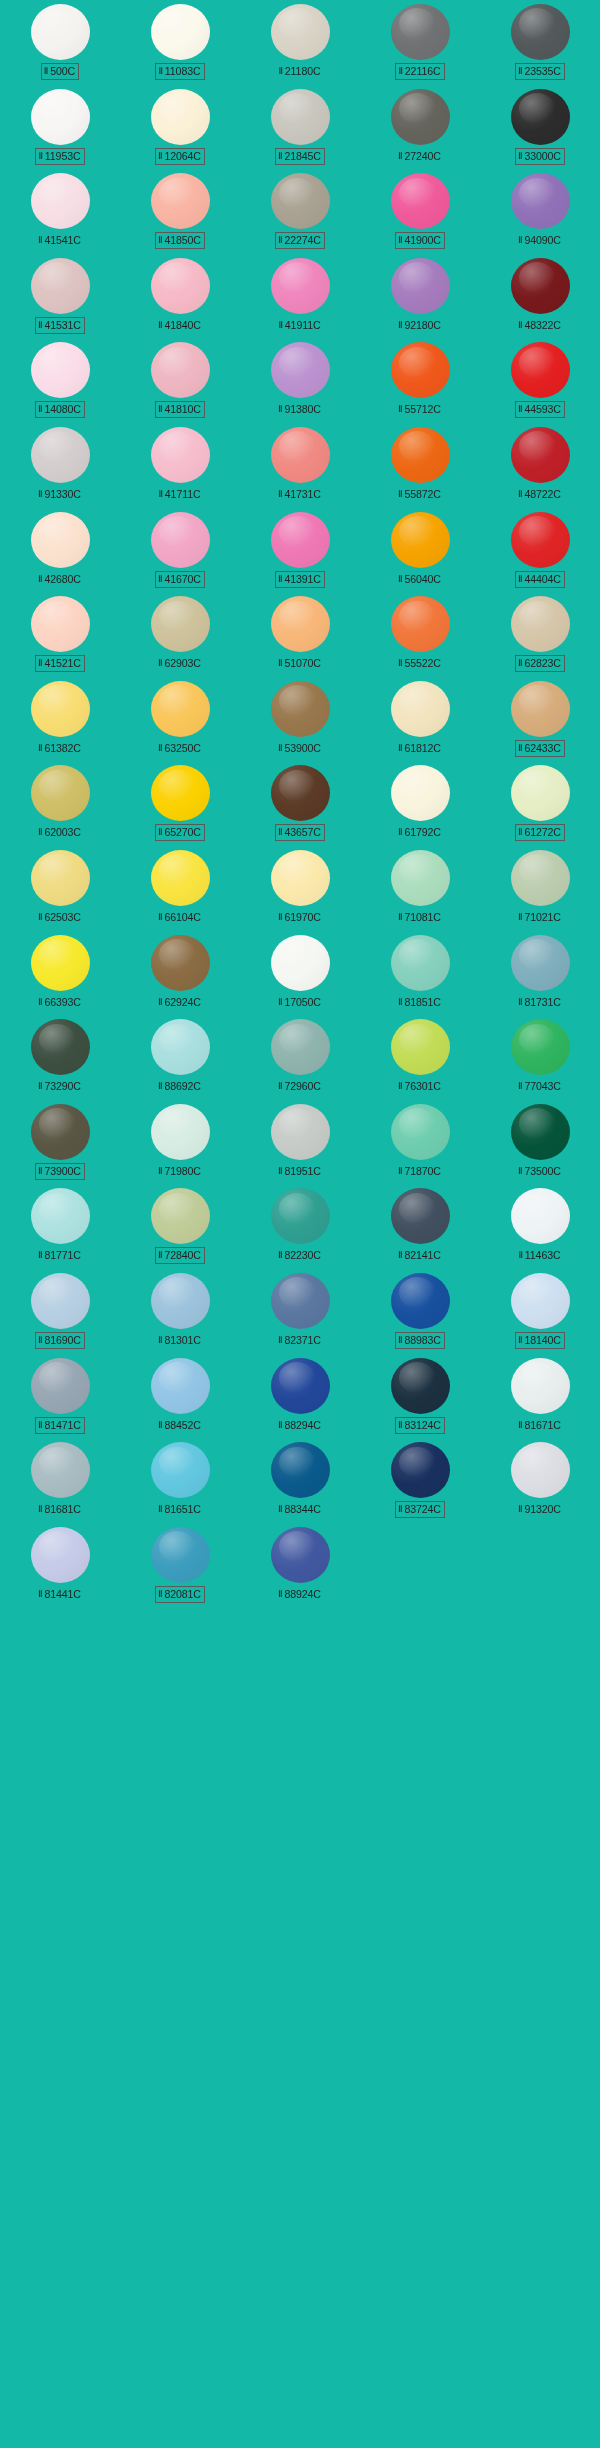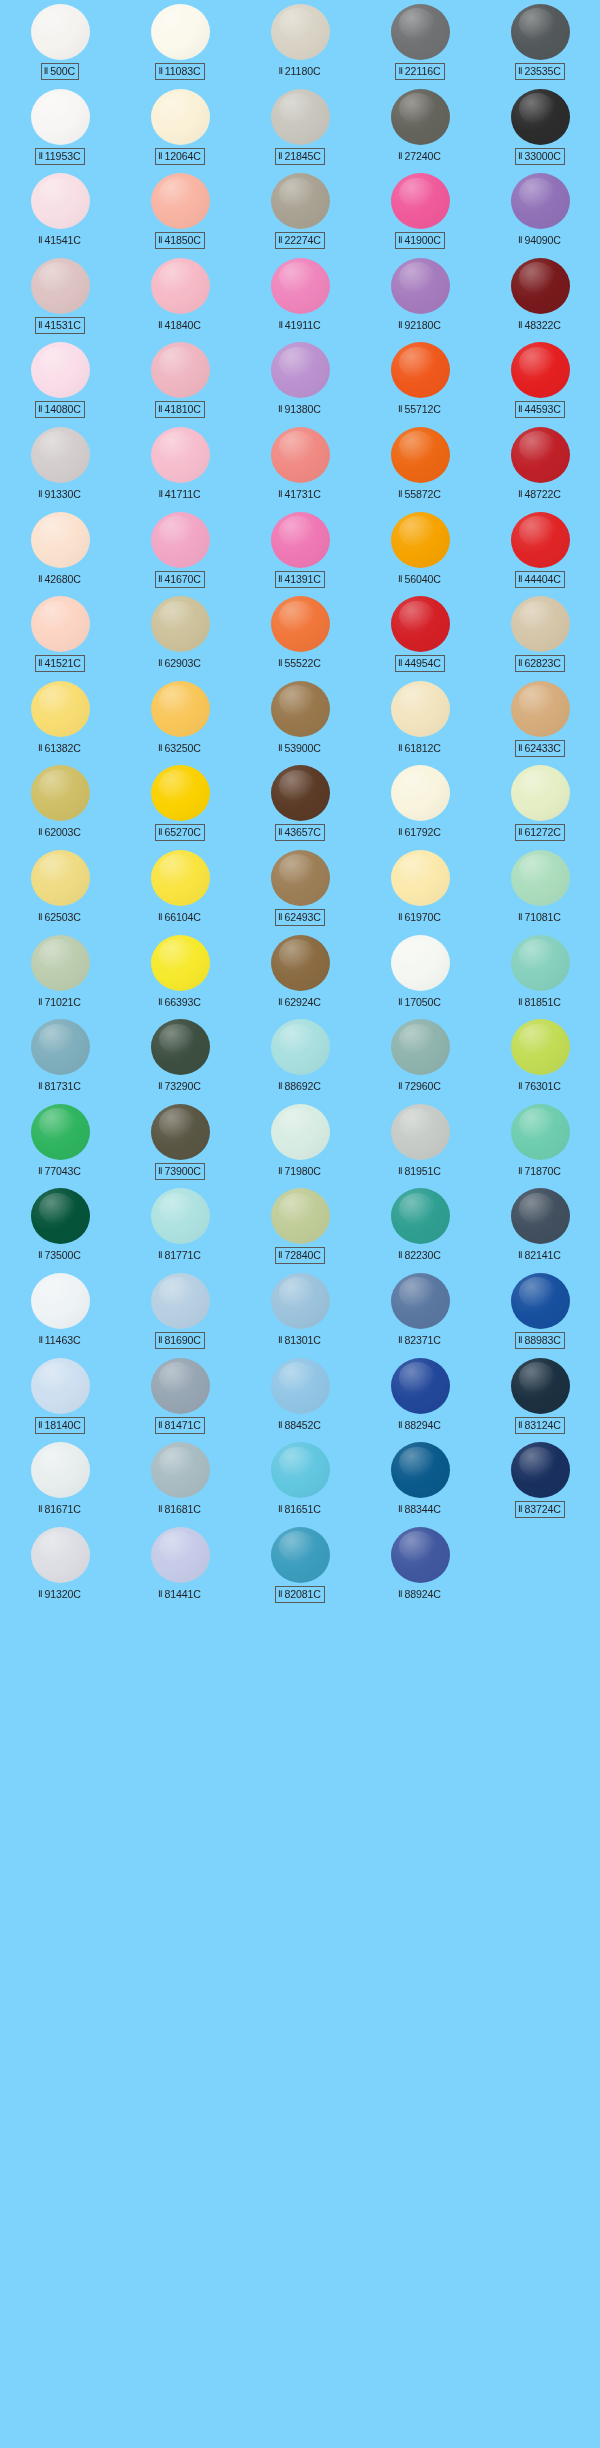--- a/index.html
+++ b/index.html
@@ -5,21 +5,21 @@
   * { box-sizing: border-box; }
   html, body {
     margin: 0; padding: 0;
     background: #ffffff;
     font-family: "Liberation Sans", sans-serif;
   }
   #sheet {
     position: relative;
     width: 600px;
     height: 2448px;
-    background: #7dd3fc;
+    background: #14b8a6;
     overflow: hidden;
   }
   .grid {
     display: grid;
     grid-template-columns: repeat(5, 120px);
     grid-auto-rows: 84.6px;
     width: 600px;
   }
   .cell {
     position: relative;
@@ -336,34 +336,34 @@
         <div class="label boxed"><span class="mark">Ⅱ</span><span class="code">41521C</span></div>
       </div>
       <div class="cell">
         <div class="swatch" style="background: rgb(205, 194, 155);">
           <div class="shade"></div>
           <div class="sheen"></div>
         </div>
         <div class="label"><span class="mark">Ⅱ</span><span class="code">62903C</span></div>
       </div>
       <div class="cell">
+        <div class="swatch" style="background: rgb(248, 183, 121);">
+          <div class="shade"></div>
+          <div class="sheen"></div>
+        </div>
+        <div class="label"><span class="mark">Ⅱ</span><span class="code">51070C</span></div>
+      </div>
+      <div class="cell">
         <div class="swatch" style="background: rgb(241, 118, 58);">
           <div class="shade"></div>
           <div class="sheen"></div>
         </div>
         <div class="label"><span class="mark">Ⅱ</span><span class="code">55522C</span></div>
       </div>
       <div class="cell">
-        <div class="swatch" style="background: rgb(212, 31, 38);">
-          <div class="shade"></div>
-          <div class="sheen"></div>
-        </div>
-        <div class="label boxed"><span class="mark">Ⅱ</span><span class="code">44954C</span></div>
-      </div>
-      <div class="cell">
         <div class="swatch" style="background: rgb(213, 198, 169);">
           <div class="shade"></div>
           <div class="sheen"></div>
         </div>
         <div class="label boxed"><span class="mark">Ⅱ</span><span class="code">62823C</span></div>
       </div>
       <div class="cell">
         <div class="swatch" style="background: rgb(248, 221, 114);">
           <div class="shade"></div>
           <div class="sheen"></div>
@@ -439,27 +439,20 @@
           <div class="sheen"></div>
         </div>
         <div class="label"><span class="mark">Ⅱ</span><span class="code">62503C</span></div>
       </div>
       <div class="cell">
         <div class="swatch" style="background: rgb(249, 228, 64);">
           <div class="shade"></div>
           <div class="sheen"></div>
         </div>
         <div class="label"><span class="mark">Ⅱ</span><span class="code">66104C</span></div>
-      </div>
-      <div class="cell">
-        <div class="swatch" style="background: rgb(156, 126, 86);">
-          <div class="shade"></div>
-          <div class="sheen"></div>
-        </div>
-        <div class="label boxed"><span class="mark">Ⅱ</span><span class="code">62493C</span></div>
       </div>
       <div class="cell">
         <div class="swatch" style="background: rgb(251, 233, 172);">
           <div class="shade"></div>
           <div class="sheen"></div>
         </div>
         <div class="label"><span class="mark">Ⅱ</span><span class="code">61970C</span></div>
       </div>
       <div class="cell">
         <div class="swatch" style="background: rgb(171, 221, 189);">

